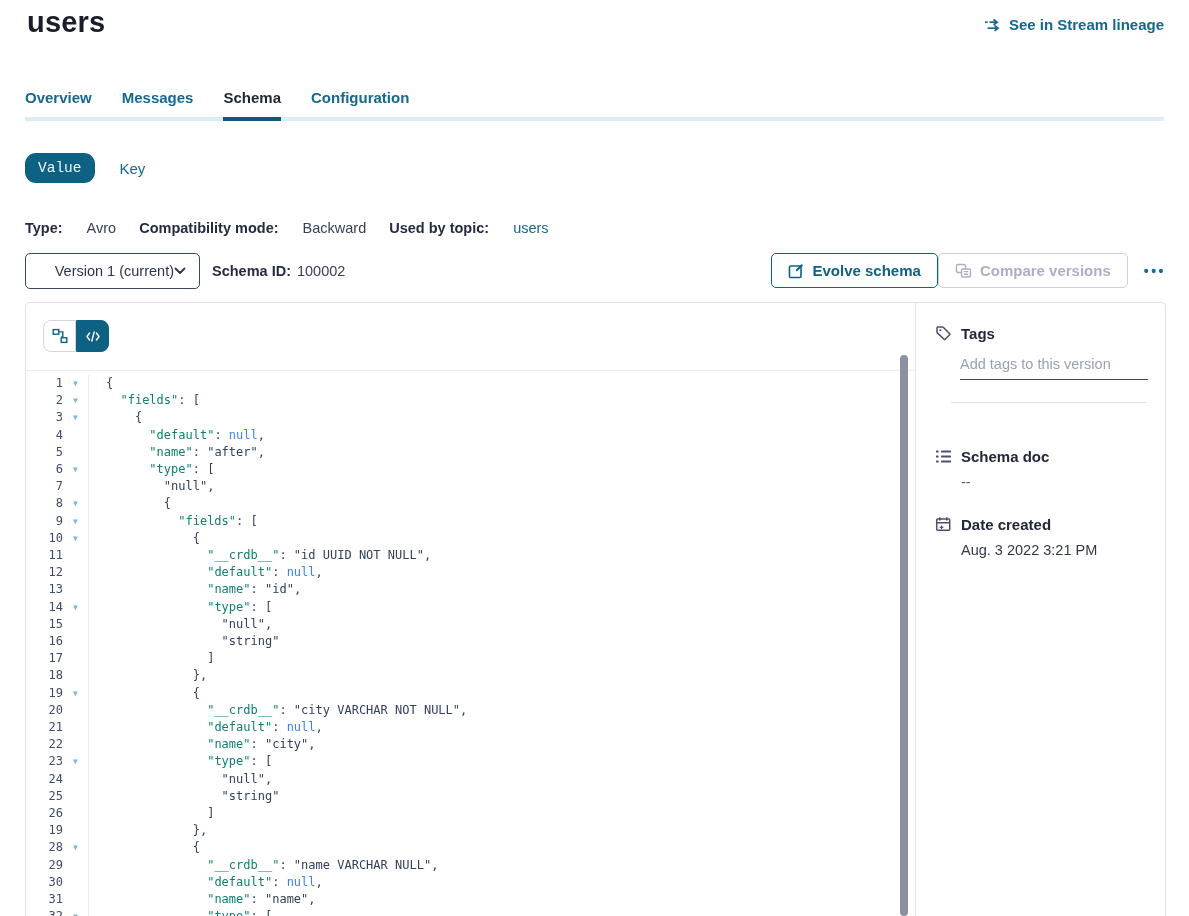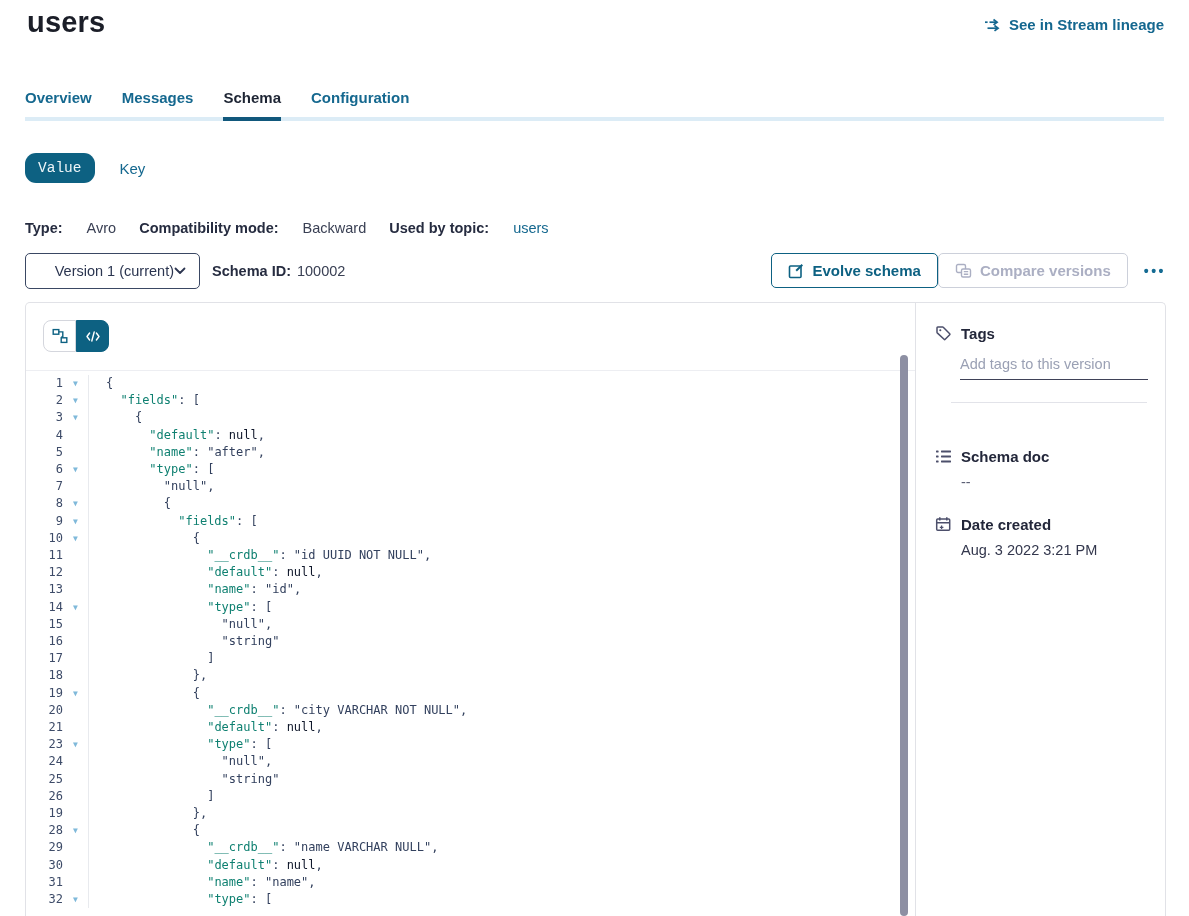--- a/index.html
+++ b/index.html
@@ -91,21 +91,21 @@
   }
   .code-row { display: flex; }
   .ln { flex: none; width: 37px; text-align: right; color: #3d4b68; font-size: 12px; }
   .caret-col {
     flex: none; width: 26px; text-align: center; color: #7fb9da; font-size: 8px;
     line-height: 17.2px; border-right: 1px solid #e8eaee;
   }
   .cl { padding-left: 17px; white-space: pre; color: #33415e; }
   .tk-key { color: #0f8071; }
   .tk-str { color: #33415e; }
-  .tk-null { color: #0f172a; }
+  .tk-null { color: #3b82f6; }
   .vscroll {
     position: absolute; right: 7px; top: 52px; bottom: 0; width: 8px;
     border-radius: 4px; background: #8d8fa3; cursor: pointer;
   }
   
   .sidebar {
     position: absolute; top: 0; right: 0; bottom: 0; width: 250px;
     border-left: 1px solid #e1e2e7; padding: 22px 18px 0 19px;
   }
   .sb-head { display: flex; align-items: center; gap: 9px; font-size: 15px; font-weight: 700; color: #23273a; }
@@ -330,20 +330,25 @@
             <span class="ln">20</span>
             <span class="caret-col"></span>
             <span class="cl">              <span class="tk-key">"__crdb__"</span>: <span class="tk-str">"city VARCHAR NOT NULL"</span>,</span>
           </div>
           <div class="code-row">
             <span class="ln">21</span>
             <span class="caret-col"></span>
             <span class="cl">              <span class="tk-key">"default"</span>: <span class="tk-null">null</span>,</span>
           </div>
           <div class="code-row">
+            <span class="ln">22</span>
+            <span class="caret-col"></span>
+            <span class="cl">              <span class="tk-key">"name"</span>: <span class="tk-str">"city"</span>,</span>
+          </div>
+          <div class="code-row">
             <span class="ln">23</span>
             <span class="caret-col">▼</span>
             <span class="cl">              <span class="tk-key">"type"</span>: [</span>
           </div>
           <div class="code-row">
             <span class="ln">24</span>
             <span class="caret-col"></span>
             <span class="cl">                <span class="tk-str">"null"</span>,</span>
           </div>
           <div class="code-row">

